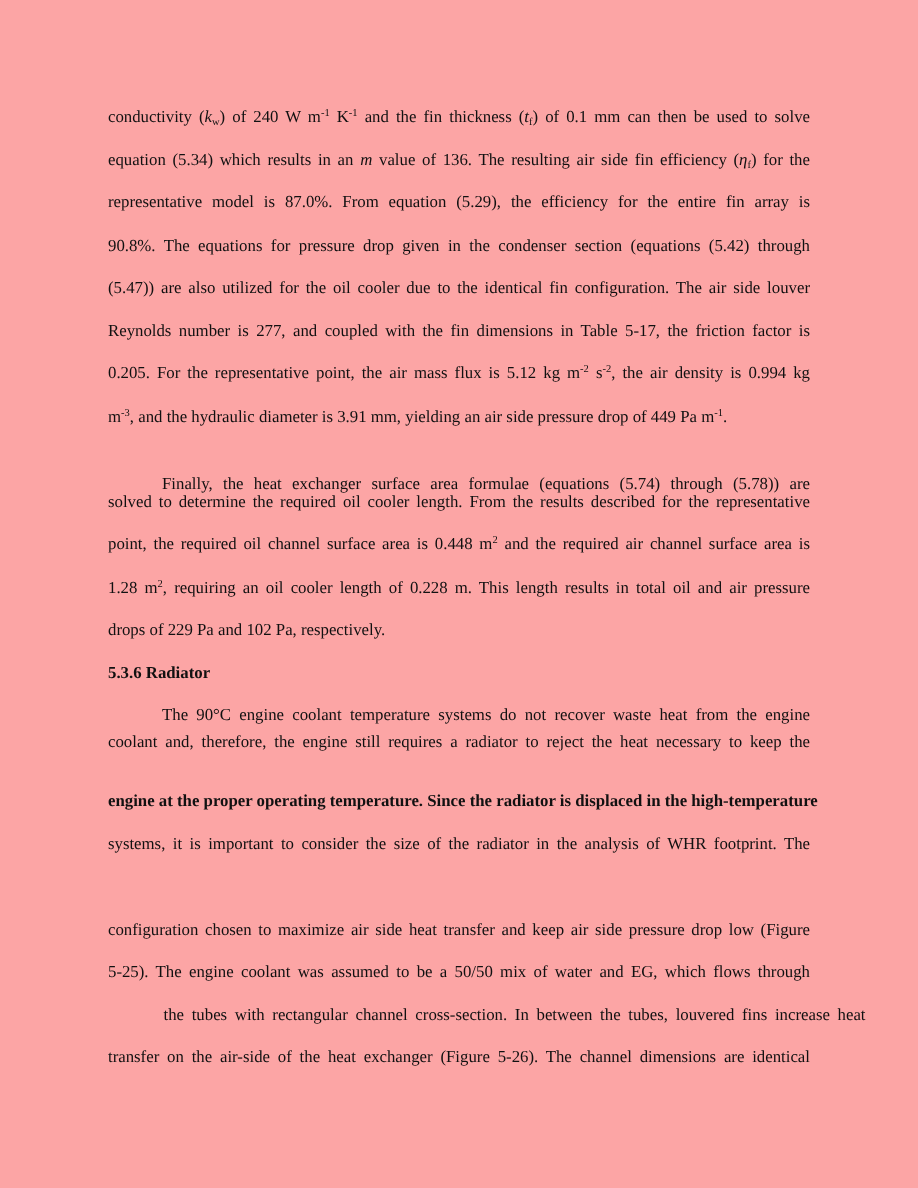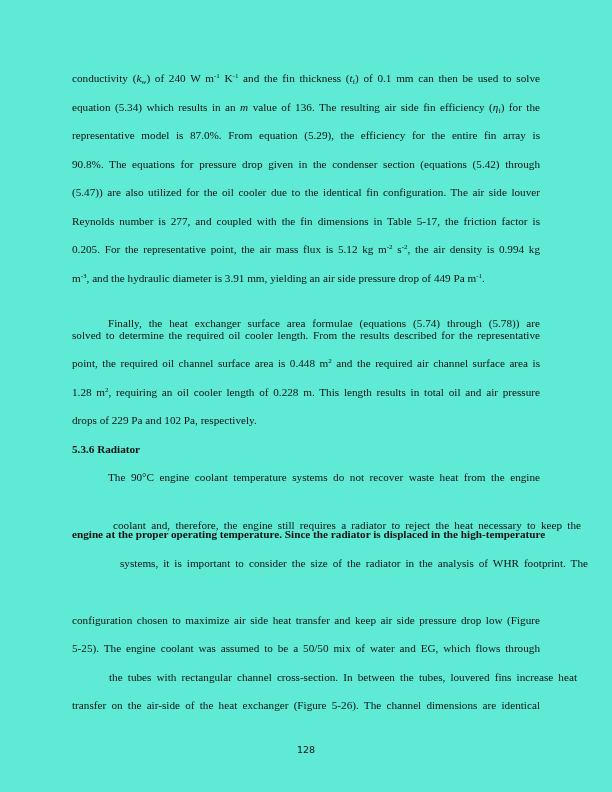--- a/index.html
+++ b/index.html
@@ -1,17 +1,17 @@
 <!DOCTYPE html>
 <html><head>
   <meta charset="utf-8">
   <style>
     html, body { margin: 0; padding: 0; background: #ffffff; }
     body { width: 612px; height: 792px; position: relative; overflow: hidden; }
-    .page { position: absolute; left: 0; top: 0; width: 612px; height: 792px; background: #5eead4; }
+    .page { position: absolute; left: 0; top: 0; width: 612px; height: 792px; background: #fca5a5; }
     .line {
       position: absolute;
       left: 72px;
       width: 468px;
       font-family: "Liberation Serif", serif;
       font-size: 11.2px;
       color: #111;
       white-space: nowrap;
       line-height: 14px;
     }
@@ -53,22 +53,21 @@
 
   <div class="line justify" style="top:356px;"><span>point, the required oil channel surface area is 0.448 m</span><sup>2</sup><span> and the required air channel surface area is</span></div>
 
   <div class="line justify" style="top:384.5px;"><span>1.28 m</span><sup>2</sup><span>, requiring an oil cooler length of 0.228 m. This length results in total oil and air pressure</span></div>
 
   <div class="line" style="top:413px;">drops of 229 Pa and 102 Pa, respectively.</div>
 
   <div class="line heading" style="top:441.5px;">5.3.6 Radiator</div>
 
   <div class="line justify indent" style="top:470px;">The 90°C engine coolant temperature systems do not recover waste heat from the engine</div>
-  <div class="line justify" style="top:518px;margin-left:41px;">coolant and, therefore, the engine still requires a radiator to reject the heat necessary to keep the</div>
+  <div class="line justify" style="top:488px;">coolant and, therefore, the engine still requires a radiator to reject the heat necessary to keep the</div>
   <div class="line justify" style="top:527px;font-weight:bold;">engine at the proper operating temperature. Since the radiator is displaced in the high-temperature</div>
-  <div class="line justify" style="top:555.5px;margin-left:48px;">systems, it is important to consider the size of the radiator in the analysis of WHR footprint. The</div>
+  <div class="line justify" style="top:555.5px;">systems, it is important to consider the size of the radiator in the analysis of WHR footprint. The</div>
   <div class="line justify" style="top:612.5px;">configuration chosen to maximize air side heat transfer and keep air side pressure drop low (Figure</div>
   <div class="line justify" style="top:641px;">5-25). The engine coolant was assumed to be a 50/50 mix of water and EG, which flows through</div>
   <div class="line justify" style="top:669.5px;margin-left:37px;">the tubes with rectangular channel cross-section. In between the tubes, louvered fins increase heat</div>
   <div class="line justify" style="top:698px;">transfer on the air-side of the heat exchanger (Figure 5-26). The channel dimensions are identical</div>
 
-  <div class="pagenum">128</div>
 </div>
 
 </body></html>

